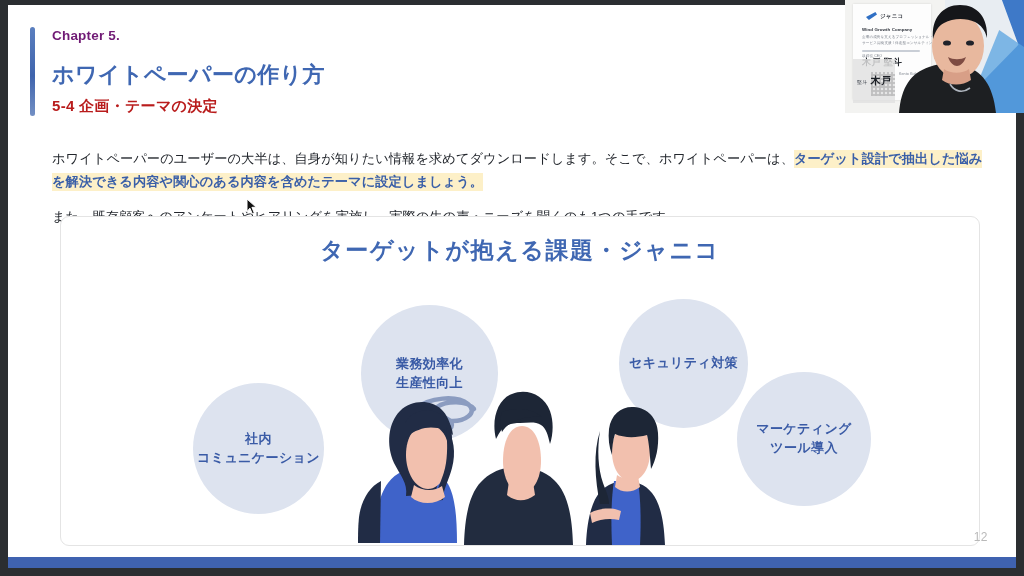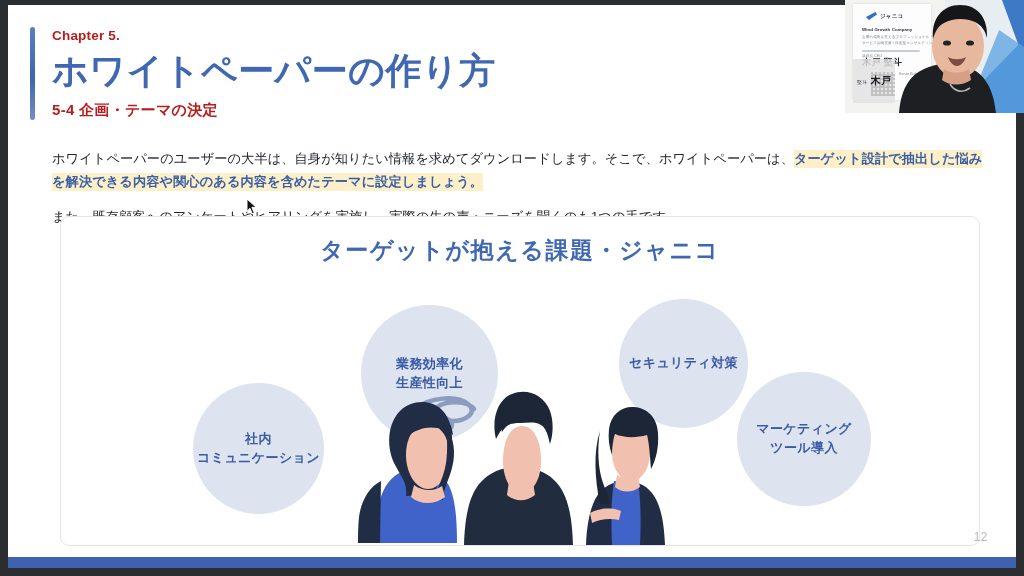--- a/index.html
+++ b/index.html
@@ -35,31 +35,31 @@
   .accent-bar {
     width: 5px;
     border-radius: 3px;
     background: linear-gradient(180deg, #5b7fbf 0%, #3f64ad 55%, #7390c4 100%);
     margin-right: 17px;
   }
   .head-text { padding-top: 1px; }
   .chapter-label {
     font-size: 13.5px;
     font-weight: bold;
-    color: #b91c1c;
+    color: #701a75;
     letter-spacing: .2px;
     line-height: 1.25;
   }
   .slide-title {
-    font-size: 36px;
+    font-size: 22px;
     font-weight: bold;
     color: #3f67b2;
     line-height: 1.22;
     letter-spacing: .4px;
-    margin-top: 4px;
+    margin-top: 17px;
   }
   .sub-title {
     font-size: 15px;
     font-weight: bold;
     color: #b91c1c;
     margin-top: 8px;
     letter-spacing: .3px;
   }
 
   

